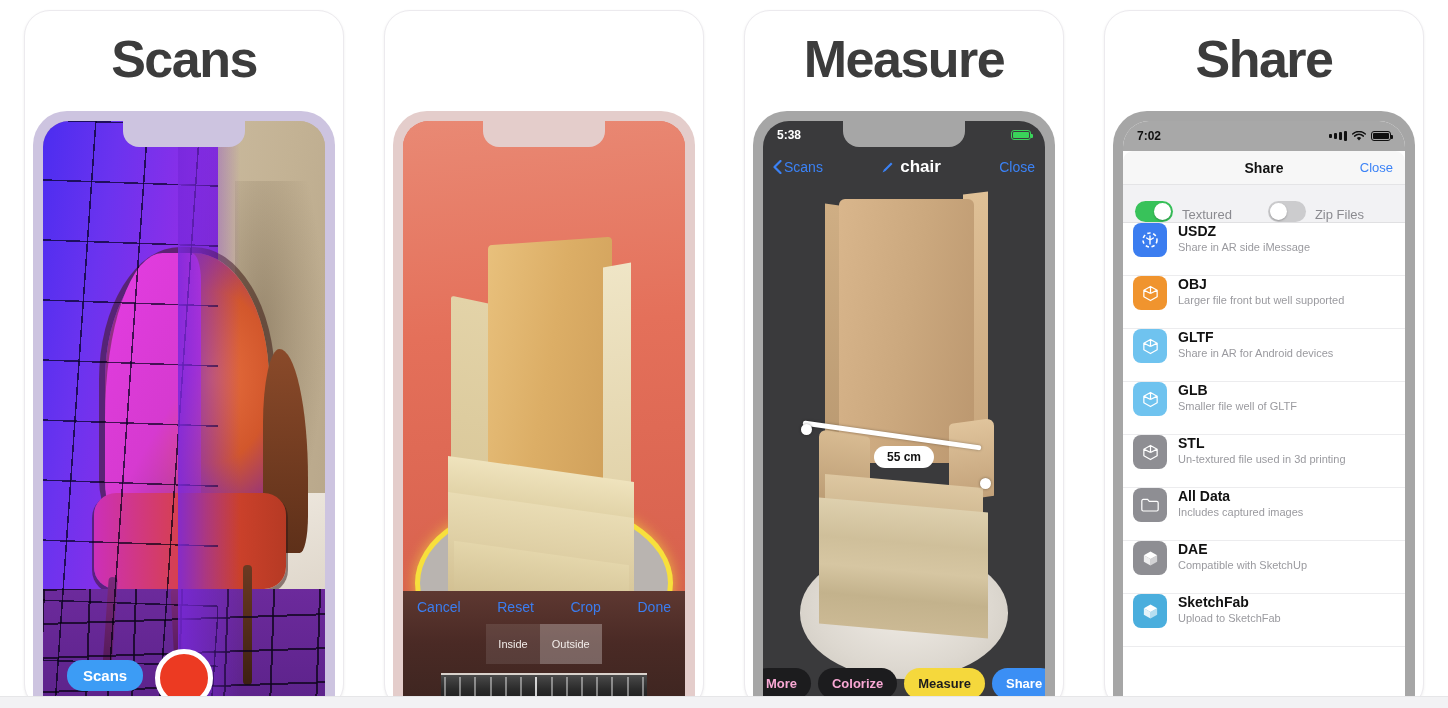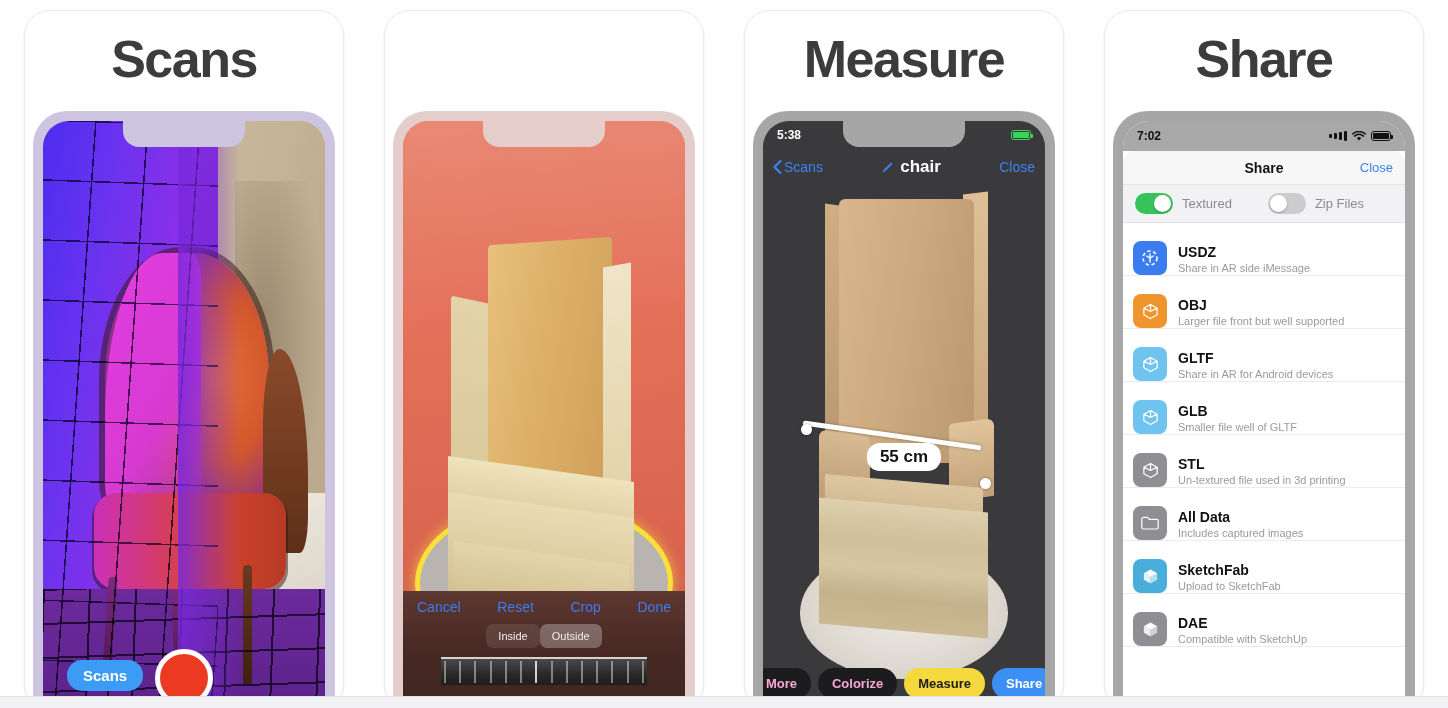--- a/index.html
+++ b/index.html
@@ -228,22 +228,22 @@
   }
   .edit-row1 span {
     color: #3b7df0; font-size: 14px;
   }
   .edit-seg {
     display: flex; justify-content: center; gap: 0;
     margin-top: 9px;
   }
   .seg-btn {
     font-size: 11px; color: #f2ece9;
-    padding: 6px 12px;
-    border-radius: 7px;
+    padding: 14px 12px;
+    border-radius: 0;
     background: rgba(255,255,255,.10);
   }
   .seg-btn.active { background: rgba(255,255,255,.28); }
   .edit-seg2 {
     display: flex; justify-content: center; gap: 0;
     margin-top: 8px;
   }
   .edit-ruler {
     margin: 9px auto 0 auto;
     width: 206px; height: 28px;
@@ -335,21 +335,21 @@
     border-radius: 50%; background: #fff;
     z-index: 12;
     box-shadow: 0 0 3px rgba(0,0,0,.4);
   }
   .meas-dot.d1 { left: 13.5%; top: 50.5%; }
   .meas-dot.d2 { left: 77%; top: 59.5%; }
   .meas-chip {
     position: absolute; left: 50%; top: 56%;
     transform: translate(-50%,-50%);
     background: #fff; color: #111;
-    font-size: 17px; font-weight: bold;
+    font-size: 12px; font-weight: bold;
     padding: 4px 13px; border-radius: 13px;
     z-index: 13;
   }
   .meas-toolbar {
     position: absolute; left: 0; bottom: 0; width: 100%;
     display: flex; justify-content: center; gap: 7px;
     padding: 0 8px 22px 8px;
     z-index: 14;
   }
   .mbtn {
@@ -377,40 +377,40 @@
   }
   .share-head {
     position: relative; height: 34px;
     display: flex; align-items: center; justify-content: center;
     background: #f7f7f7;
     border-bottom: 1px solid #e4e4e6;
   }
   .share-head .t { font-size: 14px; font-weight: bold; color: #111; }
   .share-head .close { position: absolute; right: 12px; color: #3b82f6; font-size: 13px; }
   .share-toggles {
-    display: flex; align-items: center; height: 38px;
+    display: flex; align-items: flex-end; height: 38px;
     background: #f2f2f4;
     padding: 0 12px;
     border-bottom: 1px solid #e0e0e2;
   }
   .tg { width: 38px; height: 21px; border-radius: 11px; position: relative; flex: 0 0 auto; }
   .tg.on { background: #38c25a; }
   .tg.off { background: #ccccce; }
   .tg .knob {
     position: absolute; top: 2px; width: 17px; height: 17px;
     border-radius: 50%; background: #fff;
     box-shadow: 0 1px 2px rgba(0,0,0,.25);
   }
   .tg.on .knob { right: 2px; }
   .tg.off .knob { left: 2px; }
   .tg-label { font-size: 13px; color: #8b8b90; margin-left: 9px; }
   .tg-gap { width: 36px; }
   .share-list { background: #fff; }
   .share-row {
-    display: flex; align-items: flex-end;
+    display: flex; align-items: flex-start;
     height: 53px;
     padding: 0 10px;
     border-bottom: 1px solid #ececee;
   }
   .row-icon {
     width: 34px; height: 34px; border-radius: 8px;
     flex: 0 0 auto;
     display: flex; align-items: center; justify-content: center;
     margin-right: 11px;
   }
@@ -680,47 +680,47 @@
                     <path d="M2 4.5 A1.6 1.6 0 0 1 3.6 2.9 L8.4 2.9 L10.2 5 L18.4 5 A1.6 1.6 0 0 1 20 6.6 L20 14 A1.6 1.6 0 0 1 18.4 15.6 L3.6 15.6 A1.6 1.6 0 0 1 2 14 Z" stroke="#fff" stroke-width="1.35" fill="none" stroke-linejoin="round"></path>
                   </svg>
               </div>
               <div class="row-text">
                 <div class="row-title">All Data</div>
                 <div class="row-sub">Includes captured images</div>
               </div>
             </div>
 
             <div class="share-row">
+              <div class="row-icon" style="background:#8e8e93">
+                <svg width="19" height="19" viewBox="0 0 20 20">
+                  <path d="M10 2.6 L17 6.5 L10 10.4 L3 6.5 Z" fill="#fff"></path>
+                  <path d="M3 6.5 L10 10.4 L10 17.4 L3 13.5 Z" fill="#ffffff" opacity=".85"></path>
+                  <path d="M17 6.5 L10 10.4 L10 17.4 L17 13.5 Z" fill="#ffffff" opacity=".6"></path>
+                </svg>
+              </div>
+              <div class="row-text">
+                <div class="row-title">DAE</div>
+                <div class="row-sub">Compatible with SketchUp</div>
+              </div>
+            </div>
+
+            <div class="share-row">
               <div class="row-icon" style="background:#4aaedd">
                 <svg width="19" height="19" viewBox="0 0 20 20">
                   <path d="M10 2.6 L17 6.5 L10 10.4 L3 6.5 Z" fill="#fff"></path>
                   <path d="M3 6.5 L10 10.4 L10 17.4 L3 13.5 Z" fill="#ffffff" opacity=".85"></path>
                   <path d="M17 6.5 L10 10.4 L10 17.4 L17 13.5 Z" fill="#ffffff" opacity=".6"></path>
                 </svg>
               </div>
               <div class="row-text">
                 <div class="row-title">SketchFab</div>
                 <div class="row-sub">Upload to SketchFab</div>
               </div>
             </div>
 
-            <div class="share-row">
-              <div class="row-icon" style="background:#8e8e93">
-                <svg width="19" height="19" viewBox="0 0 20 20">
-                  <path d="M10 2.6 L17 6.5 L10 10.4 L3 6.5 Z" fill="#fff"></path>
-                  <path d="M3 6.5 L10 10.4 L10 17.4 L3 13.5 Z" fill="#ffffff" opacity=".85"></path>
-                  <path d="M17 6.5 L10 10.4 L10 17.4 L17 13.5 Z" fill="#ffffff" opacity=".6"></path>
-                </svg>
-              </div>
-              <div class="row-text">
-                <div class="row-title">DAE</div>
-                <div class="row-sub">Compatible with SketchUp</div>
-              </div>
-            </div>
-
           </div>
         </div>
       </div>
     </div>
   </div>
 
   <div class="bottom-strip"></div>
 </div>
 
 </body></html>

